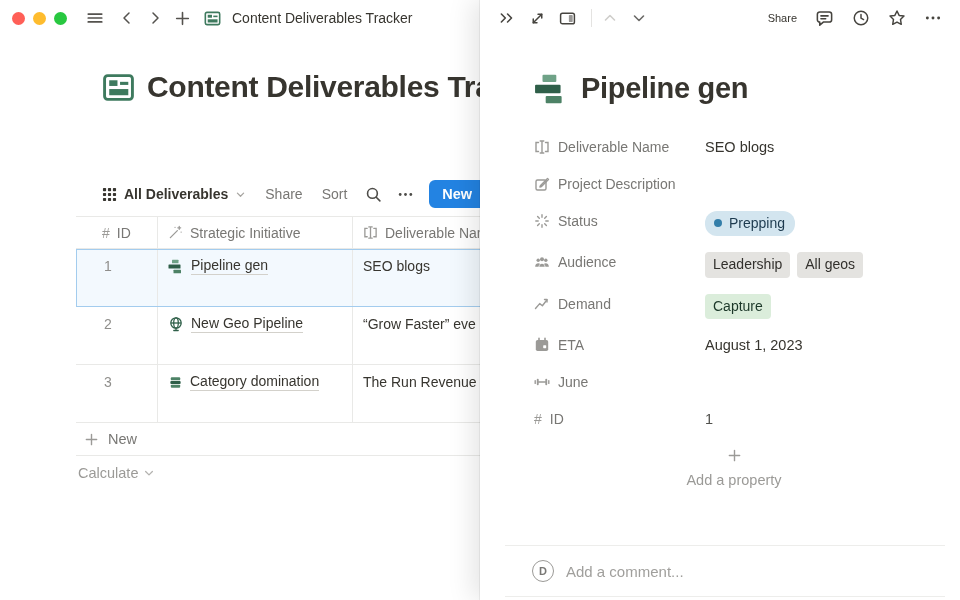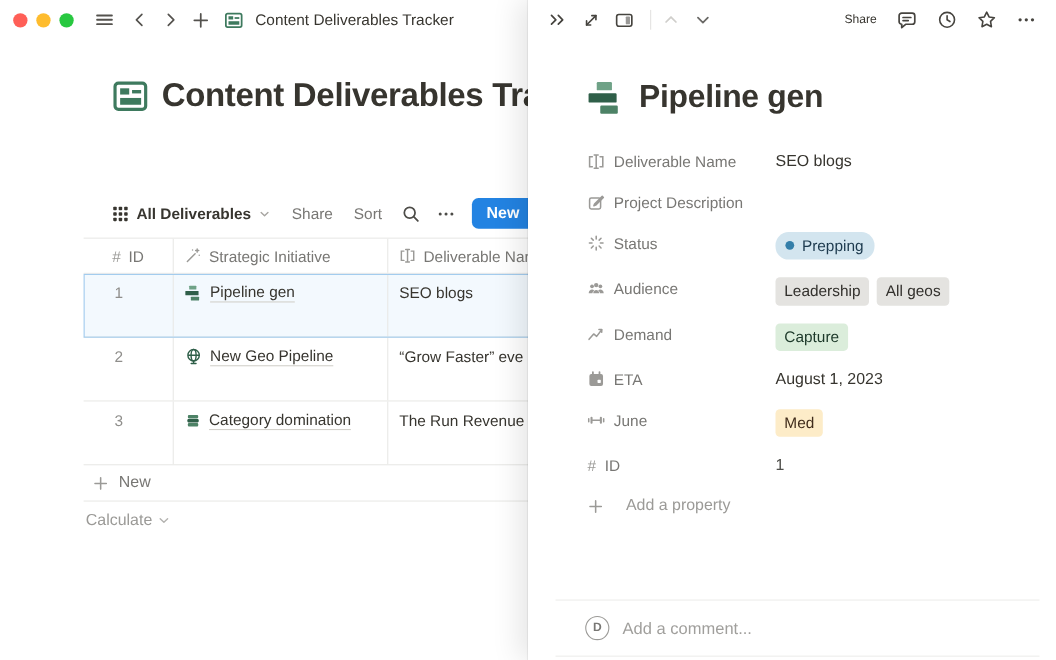--- a/index.html
+++ b/index.html
@@ -78,22 +78,22 @@
   .prop-label .ic { color:#9b9a97; display:inline-flex; }
   .prop-value { flex:1; font-size:14.5px; color:#37352f; line-height:1.45;
                 display:flex; flex-wrap:wrap; gap:7px; align-items:center; max-width:215px; }
   .pill { display:inline-flex; align-items:center; gap:7px; background:#d3e5ef;
           border-radius:12px; padding:2px 10px 3px 9px; font-size:14px; color:#1d3a4e; }
   .pill-dot { width:8px; height:8px; border-radius:50%; background:#337ea9; }
   .tag { display:inline-block; background:#e4e3e0; border-radius:4px; padding:2px 8px 3px;
          font-size:14px; color:#32302c; }
   .tag.green { background:#dbeddb; color:#1c3829; }
   .tag.yellow { background:#fdecc8; color:#402c1b; }
-  .add-prop { display:flex; align-items:center; gap:20px; color:#9b9a97; font-size:14.5px;
-              padding:10px 0; }
+  .add-prop { display:flex; align-items:center; gap:9px; color:#9b9a97; font-size:14.5px;
+              padding:10px 0;flex-direction:column; }
 
   .comments { position:absolute; top:545px; left:25px; right:15px; height:52px;
               border-top:1px solid #ededeb; border-bottom:1px solid #ededeb;
               display:flex; align-items:center; gap:12px; padding-left:27px; }
   .avatar { width:22px; height:22px; border-radius:50%; border:1px solid #9b9a97;
             display:flex; align-items:center; justify-content:center; font-size:11px;
             font-weight:600; color:#787774; flex-shrink:0; }
   .comment-ph { color:#a09f9c; font-size:15px; }
 
   svg { display:block; }
@@ -467,23 +467,20 @@
           <span class="ic">
             <svg width="16" height="16" viewBox="0 0 16 16" fill="none" stroke="currentColor" stroke-width="1.4" stroke-linecap="round">
                 <path d="M4.6 8h6.8"></path>
                 <rect x="2.8" y="4.8" width="1.9" height="6.4" rx="0.9" fill="currentColor" stroke="none"></rect>
                 <rect x="11.3" y="4.8" width="1.9" height="6.4" rx="0.9" fill="currentColor" stroke="none"></rect>
                 <path d="M1.2 6.6v2.8M14.8 6.6v2.8"></path>
               </svg>
           </span>
           <span>June</span>
         </span>
-        <span class="prop-value">
-          <span class="tag yellow">Med</span>
-        </span>
       </div>
 
       <div class="prop-row">
         <span class="prop-label">
           <span class="ic" style="font-size:14px;line-height:1">#</span>
           <span>ID</span>
         </span>
         <span class="prop-value" style="color:#50504c">1</span>
       </div>
 

